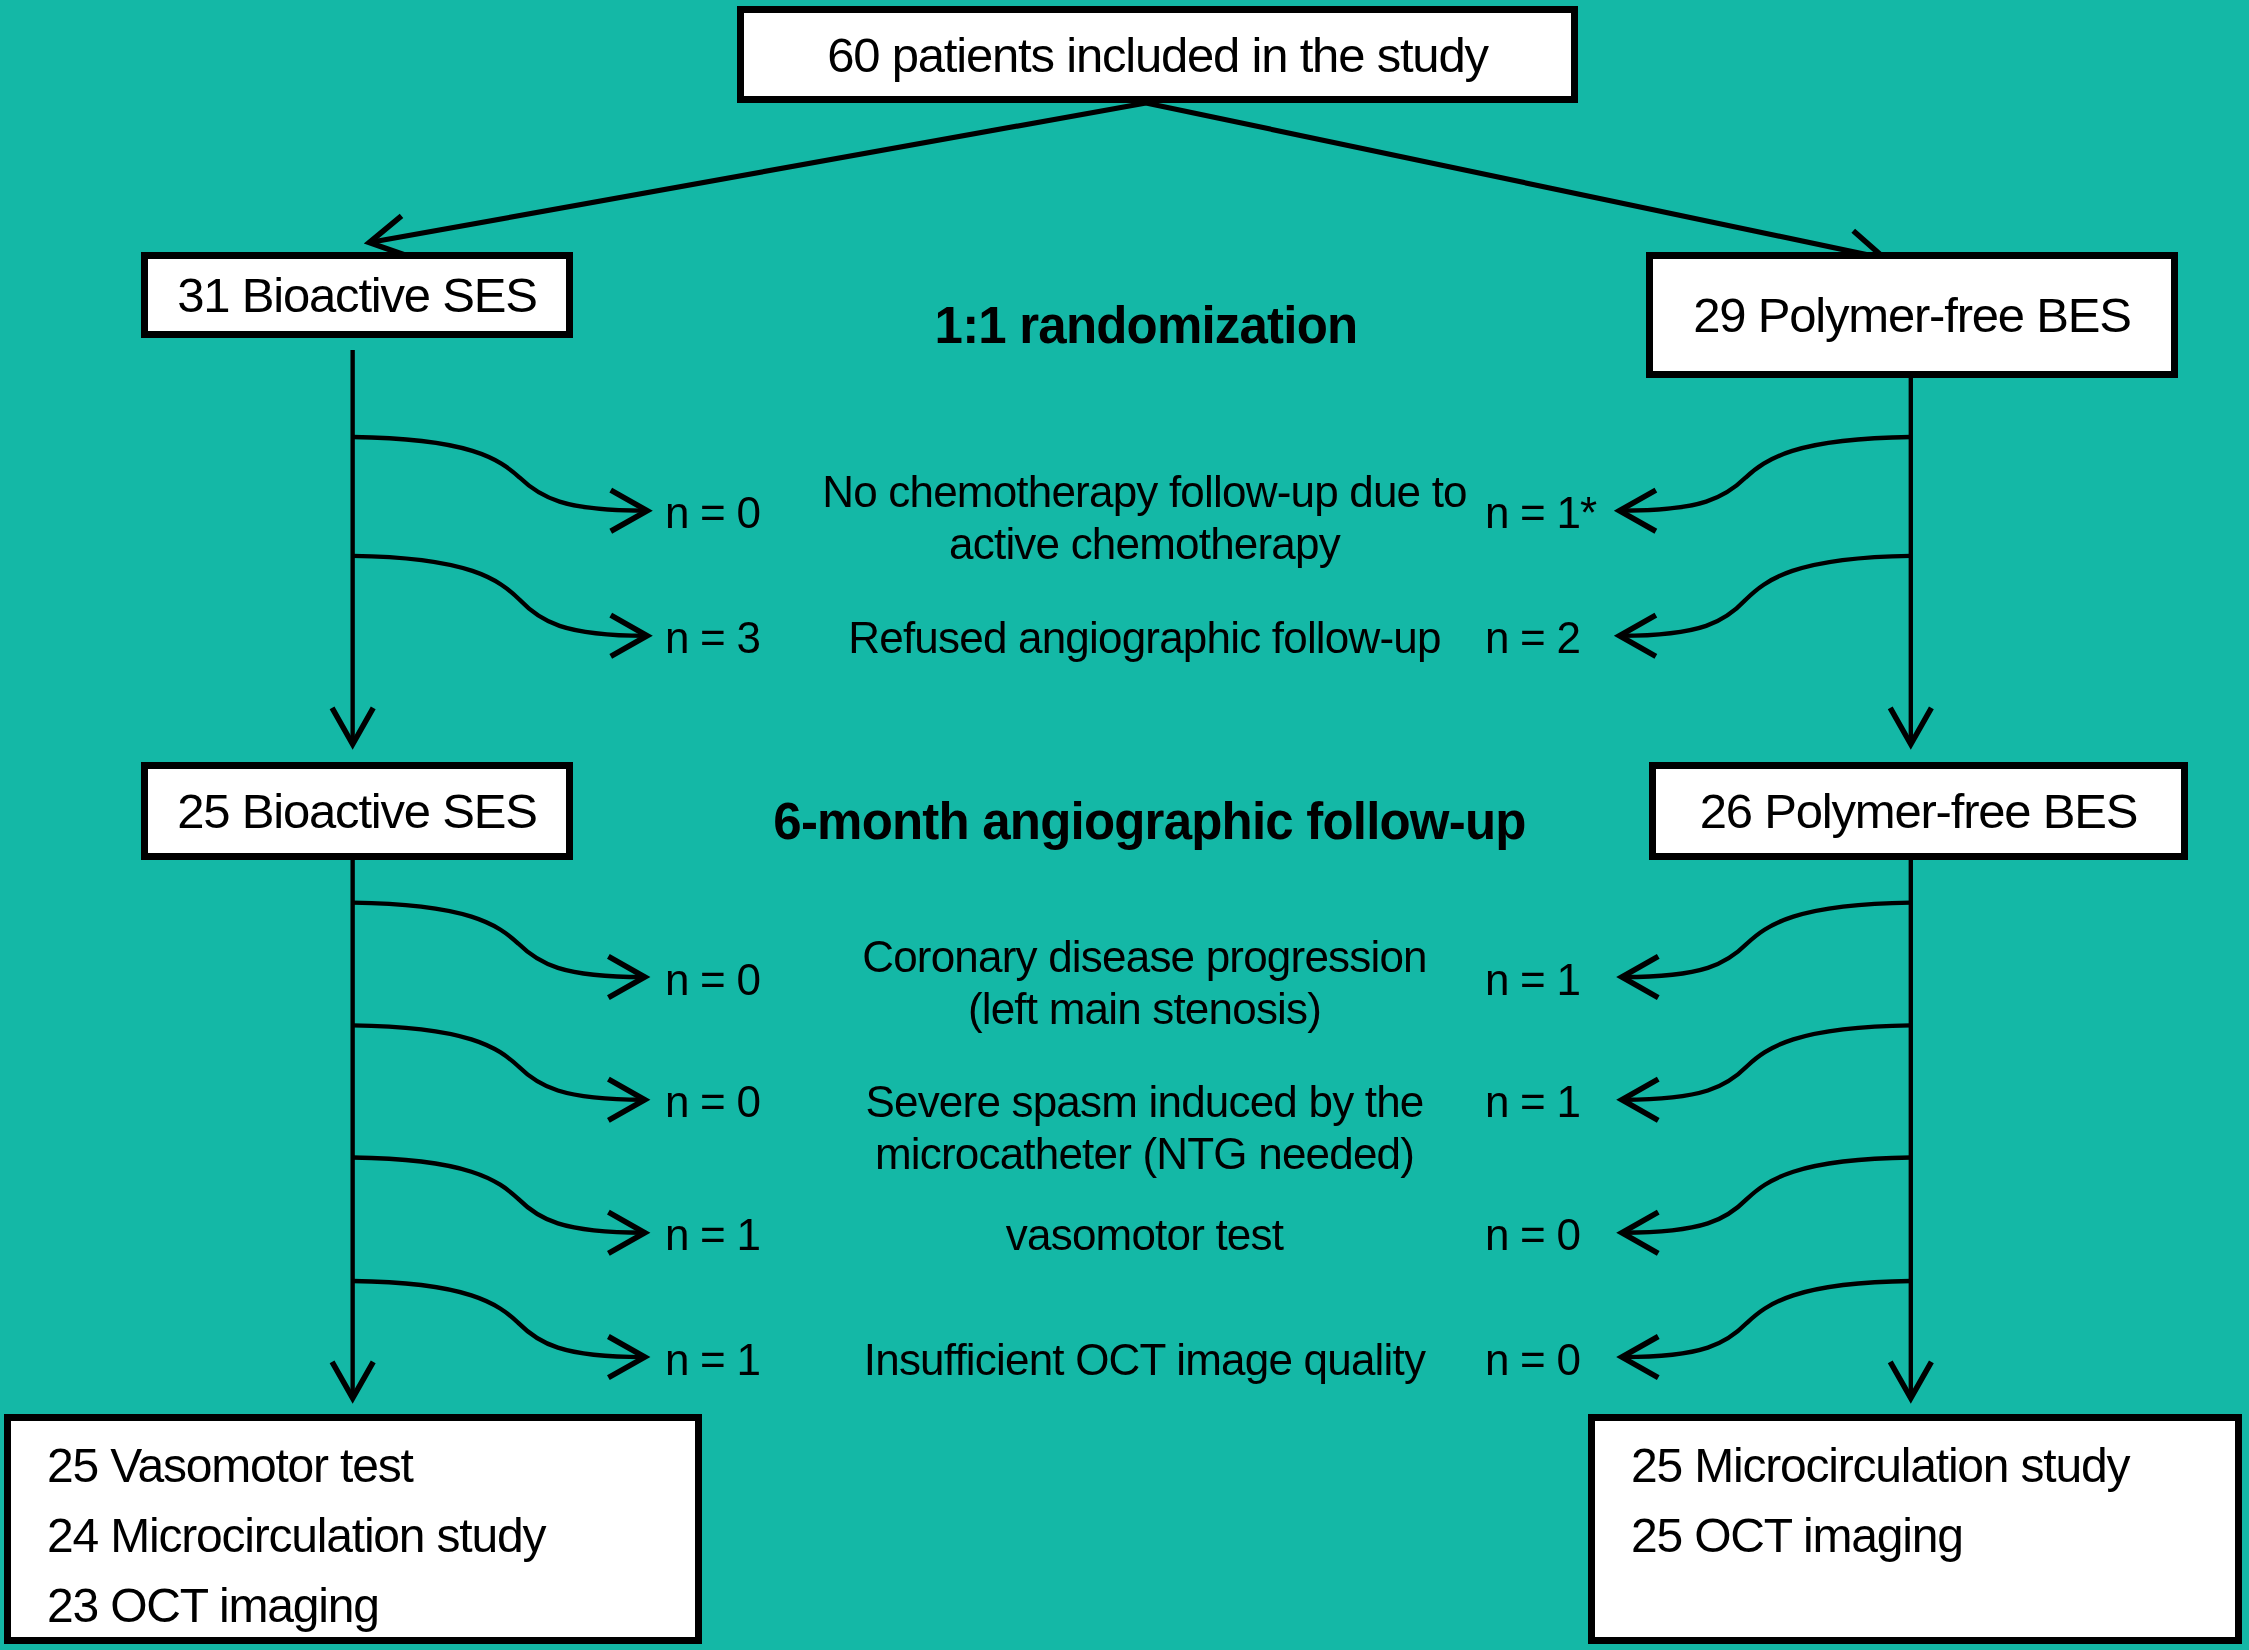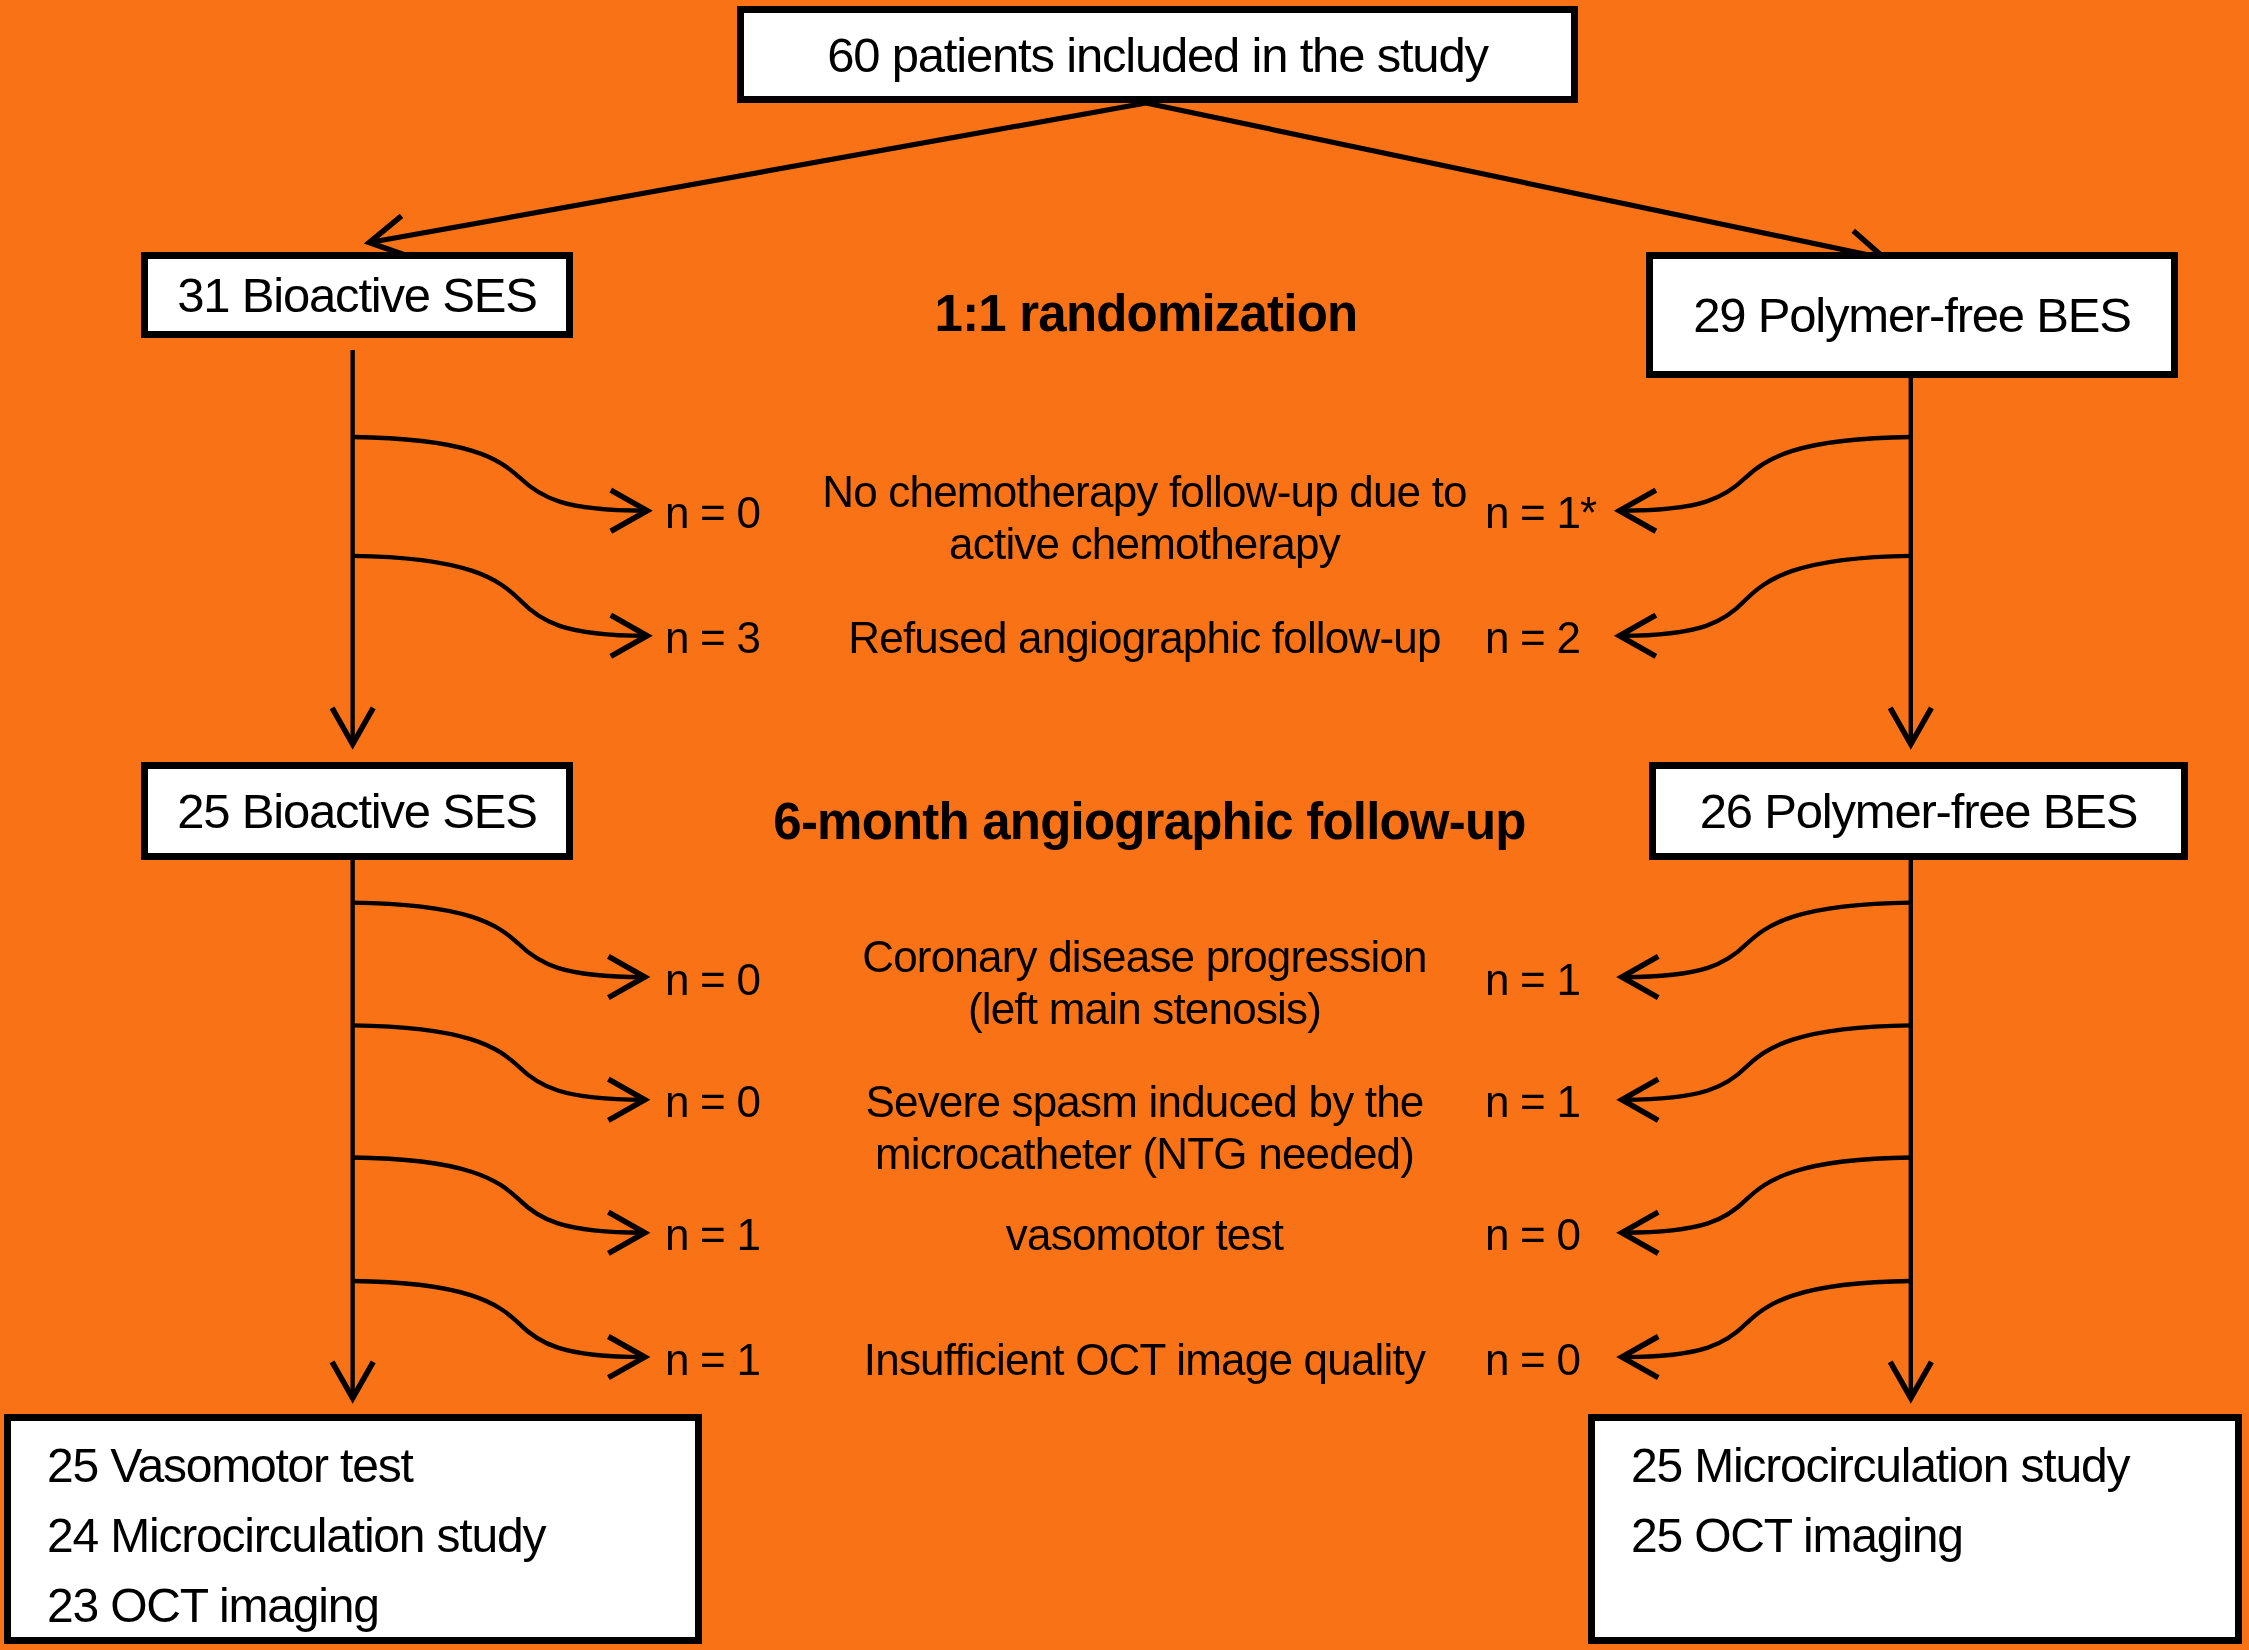--- a/index.html
+++ b/index.html
@@ -1,19 +1,19 @@
 <!DOCTYPE html>
 <html style="font-size:12.7px"><head>
 <meta charset="utf-8">
 <style>
   html,body{margin:0;padding:0;background:#ffffff;}
   .page{
     position:relative;
     width:2250px;height:1650px;
-    background:#f97316;
+    background:#14b8a6;
     font-family:"Liberation Sans", sans-serif;
     color:#000;
     overflow:hidden;
     text-decoration:underline;
   }
   .connectors{position:absolute;left:0;top:0;}
   .ln{fill:none;stroke:#000;stroke-width:5.5;}
   .ln.thick{stroke-width:6.5;}
   .box{
     position:absolute;
@@ -82,21 +82,21 @@
     <path class="ln" marker-end="url(#arrow)" d="M 445 1618 C 591.8 1619.92, 628.5 1646.8, 654.1899999999999 1670.8 C 679.88 1696.72, 709.24 1714, 812 1714"></path>
     <path class="ln" marker-end="url(#arrow)" d="M 2413 1140 C 2267.8 1141.88, 2231.5 1168.2, 2206.09 1191.7 C 2180.68 1217.08, 2151.64 1234, 2050 1234"></path>
     <path class="ln" marker-end="url(#arrow)" d="M 2413 1295 C 2267.8 1296.88, 2231.5 1323.2, 2206.09 1346.7 C 2180.68 1372.08, 2151.64 1389, 2050 1389"></path>
     <path class="ln" marker-end="url(#arrow)" d="M 2413 1462 C 2267.8 1463.9, 2231.5 1490.5, 2206.09 1514.25 C 2180.68 1539.9, 2151.64 1557, 2050 1557"></path>
     <path class="ln" marker-end="url(#arrow)" d="M 2413 1618 C 2267.8 1619.92, 2231.5 1646.8, 2206.09 1670.8 C 2180.68 1696.72, 2151.64 1714, 2050 1714"></path>
   </svg>
 
   <div class="box" style="left:737px;top:6.3px;width:841px;height:97px;">60 patients included in the study</div>
 
   <div class="box" style="left:141px;top:252px;width:432px;height:86px;">31 Bioactive SES</div>
-  <div class="midhead" style="left:829px;top:284px;width:634px;">1:1 randomization</div>
+  <div class="midhead" style="left:829px;top:296px;width:634px;">1:1 randomization</div>
   <div class="box" style="left:1646px;top:252px;width:532px;height:126px;">29 Polymer-free BES</div>
 
   <div class="nlabel lft" style="top:487px;">n = 0</div>
   <div class="reason" style="top:466px;">
     <div>No chemotherapy follow-up due to</div>
     <div>active chemotherapy</div>
   </div>
   <div class="nlabel rgt" style="top:487px;">n = 1*</div>
 
   <div class="nlabel lft" style="top:612px;">n = 3</div>

